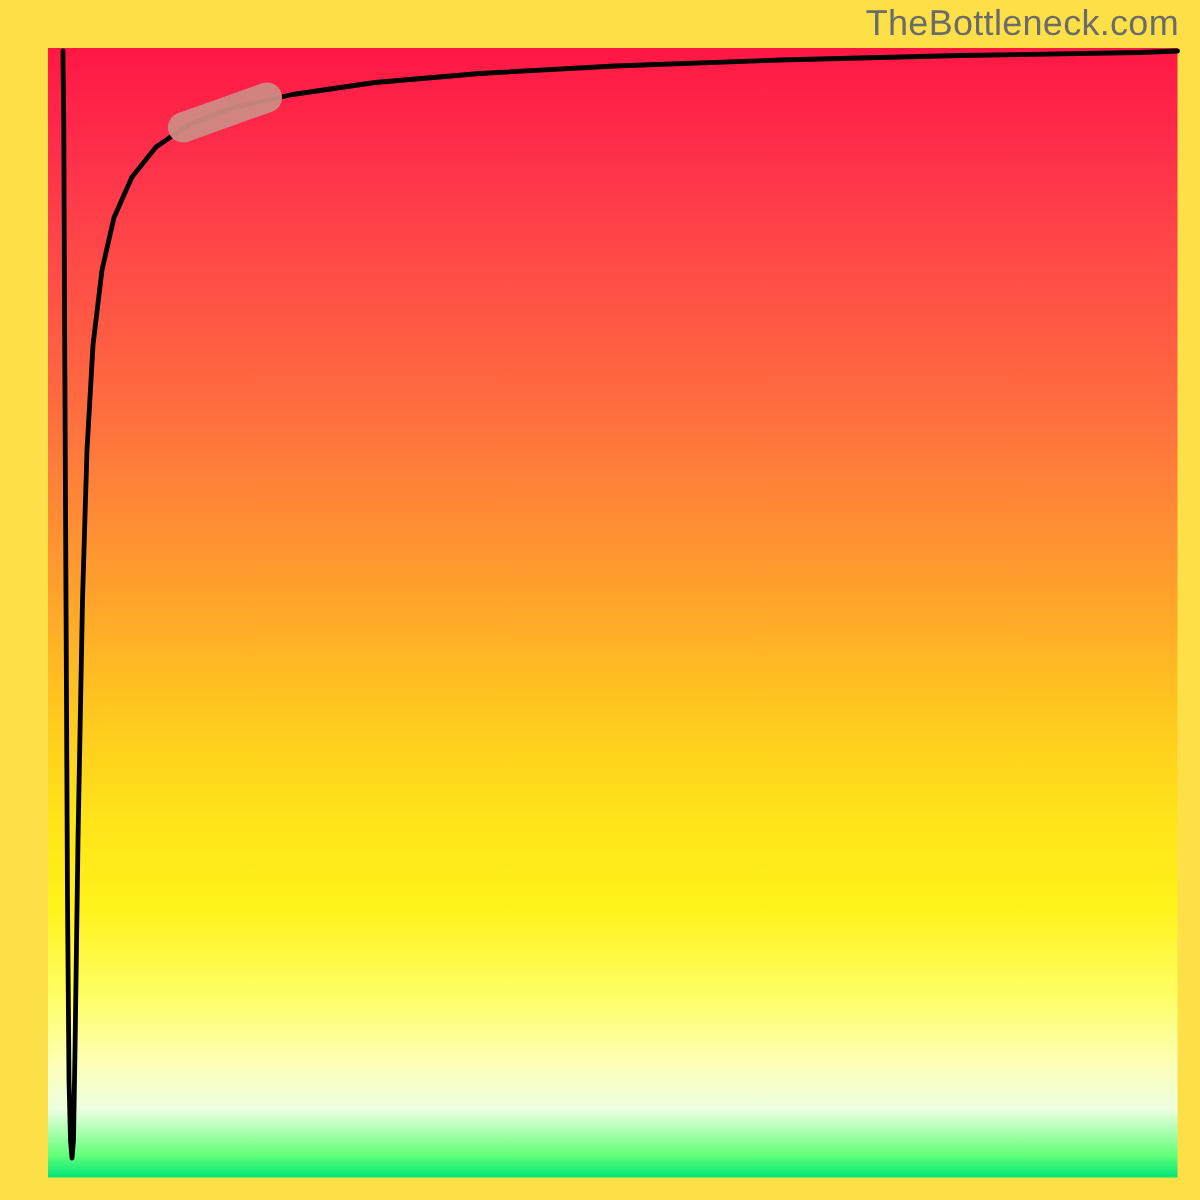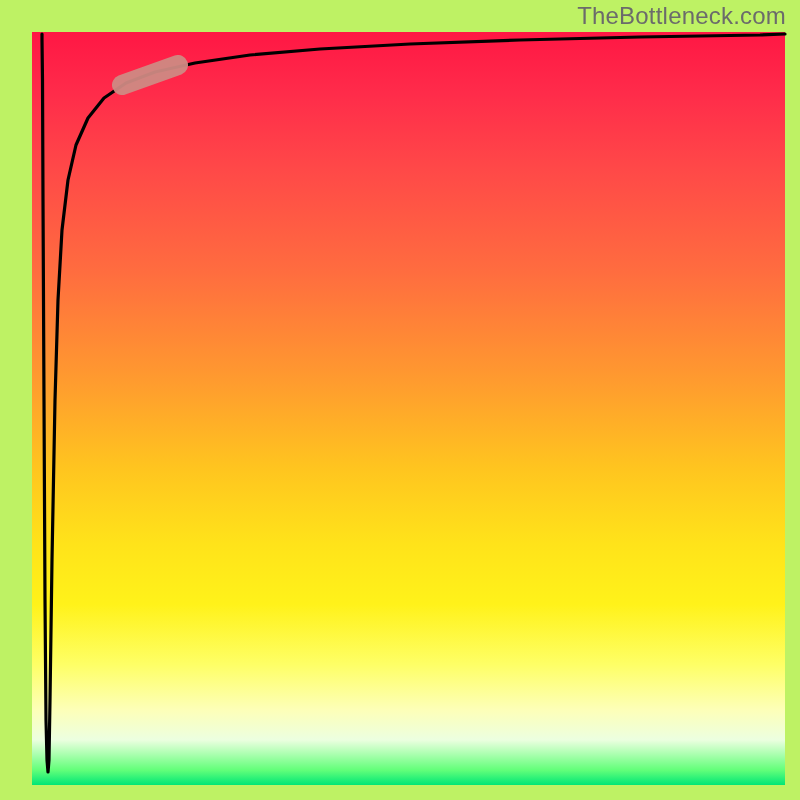--- a/index.html
+++ b/index.html
@@ -7,21 +7,21 @@
     padding: 0;
     width: 800px;
     height: 800px;
     background: #000000;
     overflow: hidden;
   }
   .container {
     position: relative;
     width: 800px;
     height: 800px;
-    background: #bef264;
+    background: #fde047;
   }
   .watermark {
     position: absolute;
     top: 2px;
     right: 14px;
     font-family: Arial, Helvetica, sans-serif;
     font-size: 24px;
     color: #6b6b6b;
     font-weight: 400;
     letter-spacing: 0.2px;

